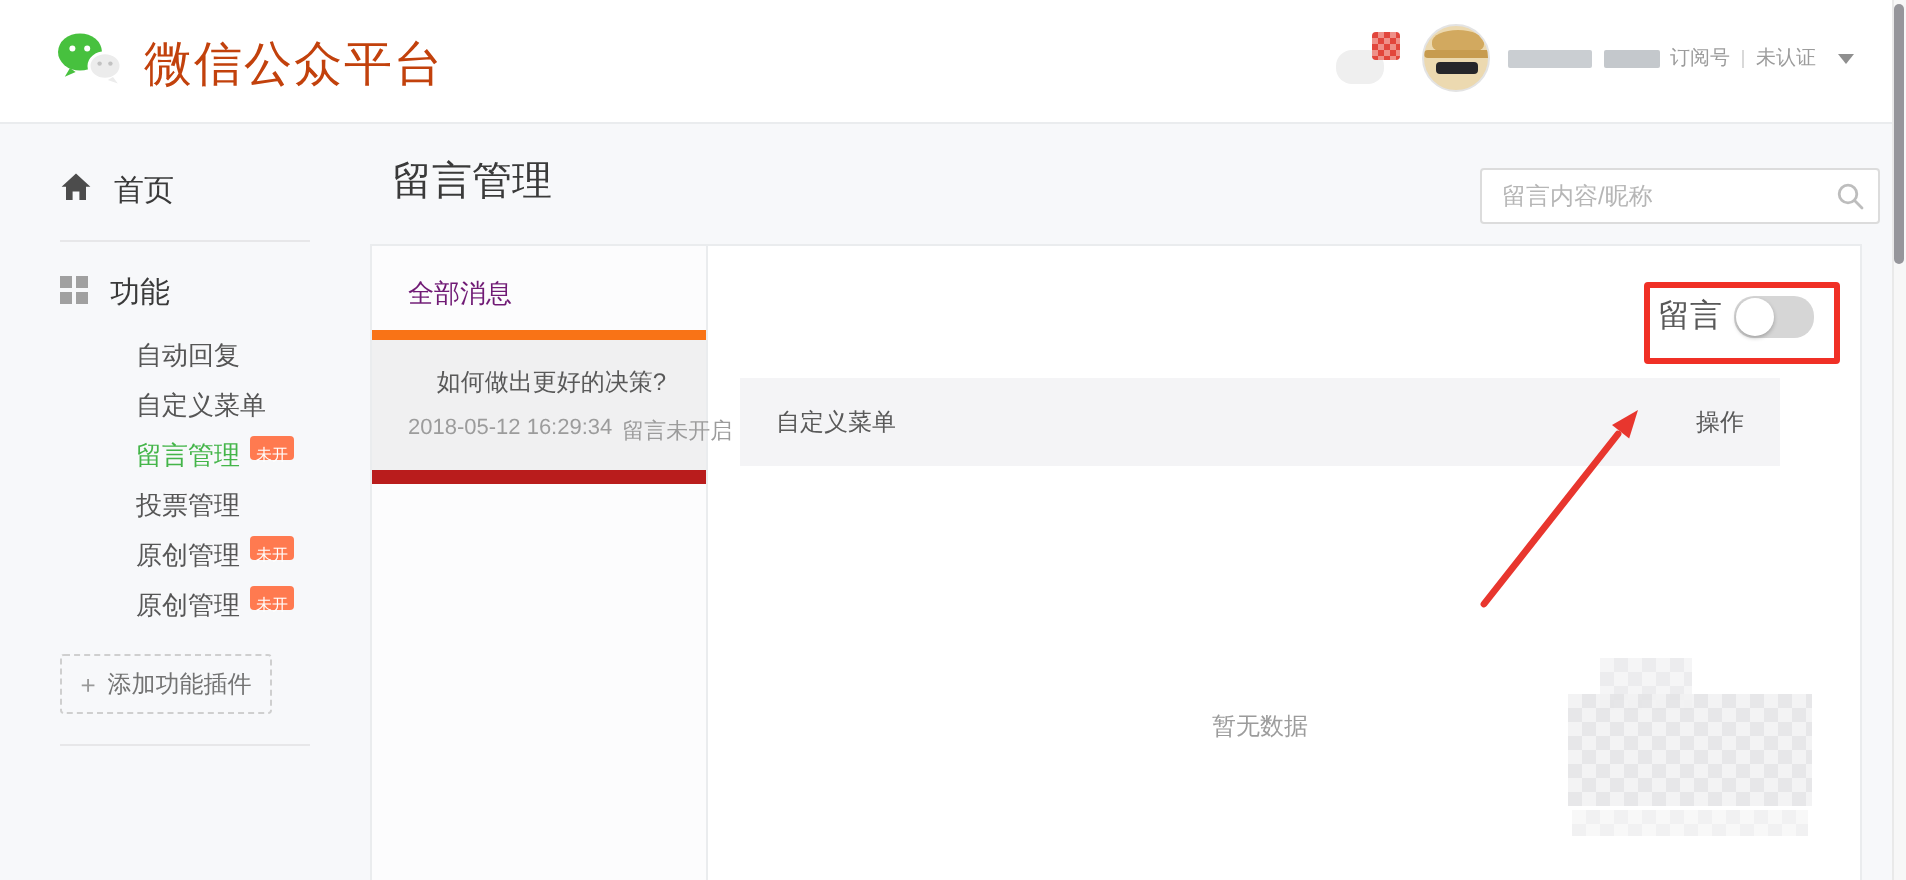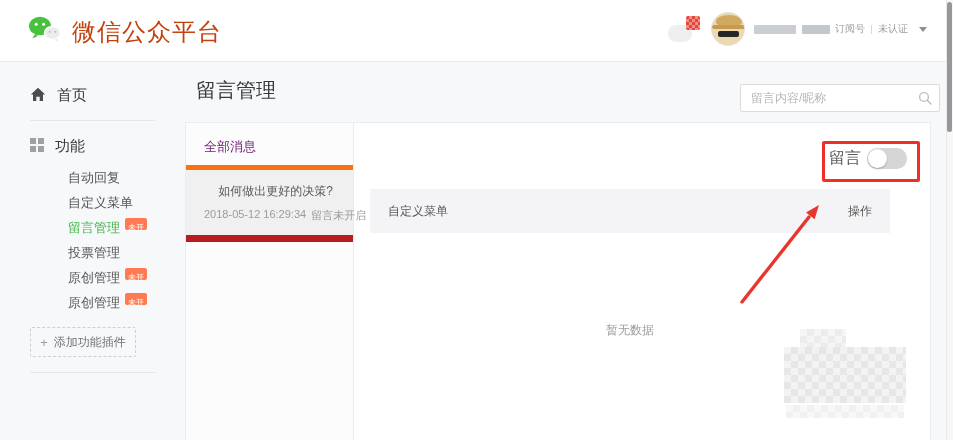--- a/index.html
+++ b/index.html
@@ -83,21 +83,21 @@
   .msg-title { font-size:12px; color:#595959; }
   .msg-meta { margin-top:8px; font-size:11px; color:#9c9c9c; display:flex; gap:5px; white-space:nowrap; }
 
   .notice { position:absolute; left:192px; top:26px; font-size:12px; color:#595959; }
   .comment-toggle-wrap { position:absolute; left:643px; top:25px; display:flex; align-items:center; gap:6px; }
   .comment-toggle-label { font-size:16px; color:#595959; }
 
   .table-head { position:absolute; left:184px; top:66px; width:520px; height:44px; background:#f4f4f6;
                 display:flex; justify-content:space-between; align-items:center; padding:0 18px;
                 font-size:12px; color:#595959; }
-  .empty-text { position:absolute; left:184px; top:199px; width:520px; text-align:center;
+  .empty-text { position:absolute; left:184px; top:232px; width:520px; text-align:center;
                 font-size:12px; color:#9c9c9c; }
 
   
   .mosaic { position:absolute; background-color:#f2f2f3;
             background-image:linear-gradient(45deg,#e5e5e7 25%,transparent 25%,transparent 75%,#e5e5e7 75%),
                              linear-gradient(45deg,#e5e5e7 25%,transparent 25%,transparent 75%,#e5e5e7 75%);
             background-size:14px 14px; background-position:0 0,7px 7px; }
   .mosaic-a { left:614px; top:206px; width:46px; height:26px; opacity:.7; }
   .mosaic-b { left:598px; top:224px; width:122px; height:56px; opacity:.9; }
   .mosaic-c { left:600px; top:282px; width:118px; height:13px; opacity:.5; }

